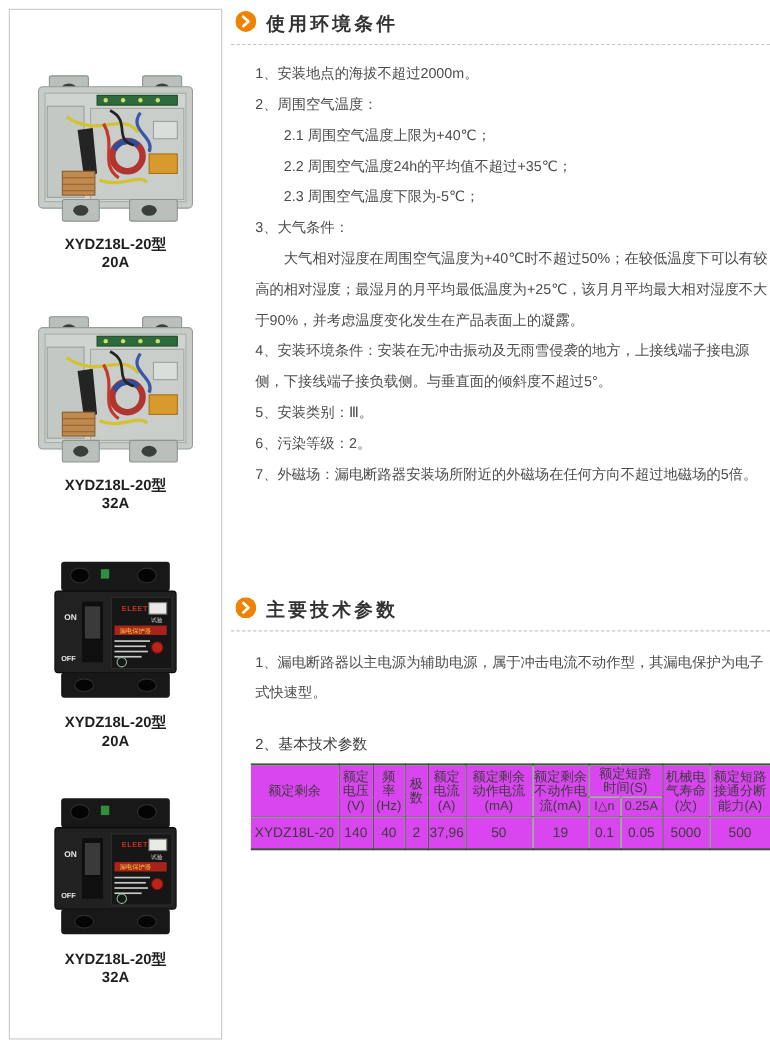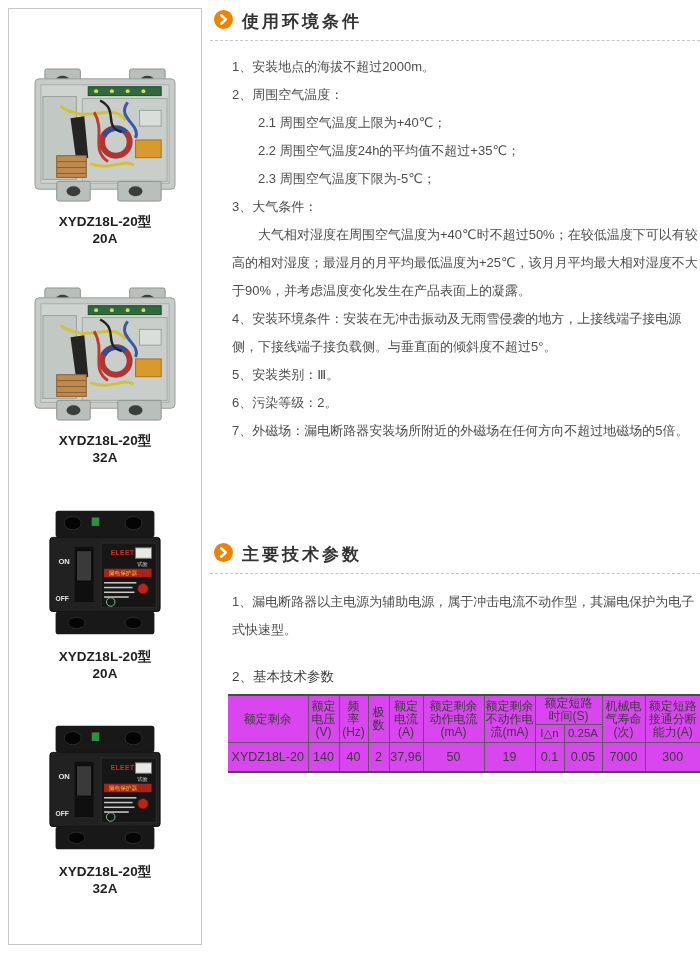--- a/index.html
+++ b/index.html
@@ -247,21 +247,21 @@
         <tr class="data">
           <td class="first">XYDZ18L-20</td>
           <td>140</td>
           <td>40</td>
           <td>2</td>
           <td>37,96</td>
           <td>50</td>
           <td>19</td>
           <td>0.1</td>
           <td>0.05</td>
-          <td>7000</td>
-          <td class="last">300</td>
+          <td>5000</td>
+          <td class="last">500</td>
         </tr>
       </tbody>
         </table>
     </section>
 
   </main>
 </div>
 
 </body></html>

